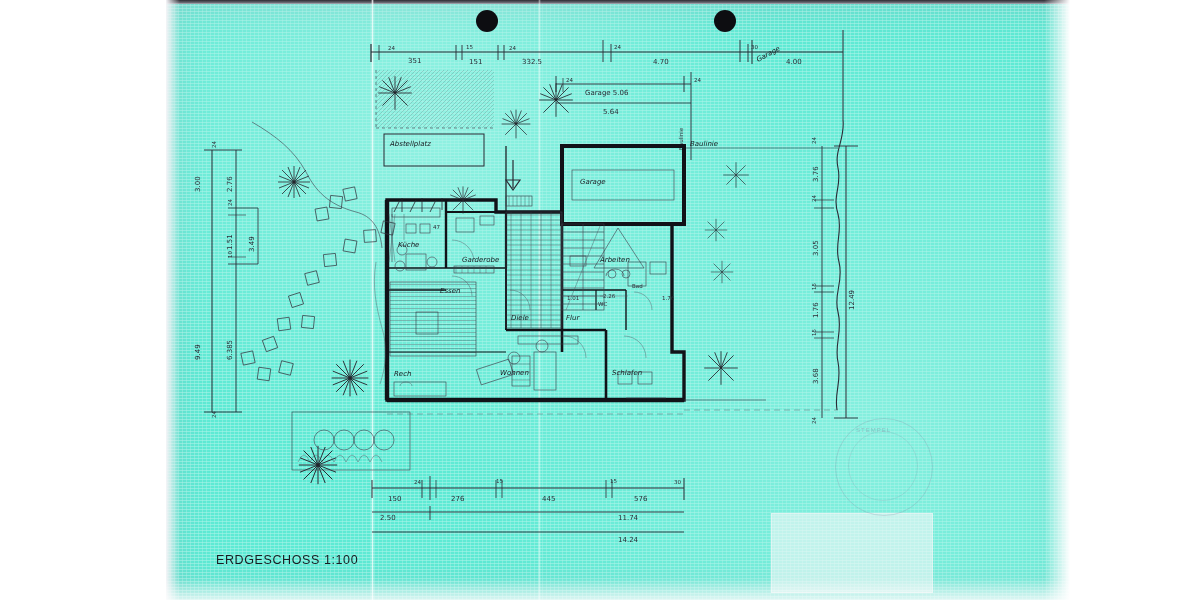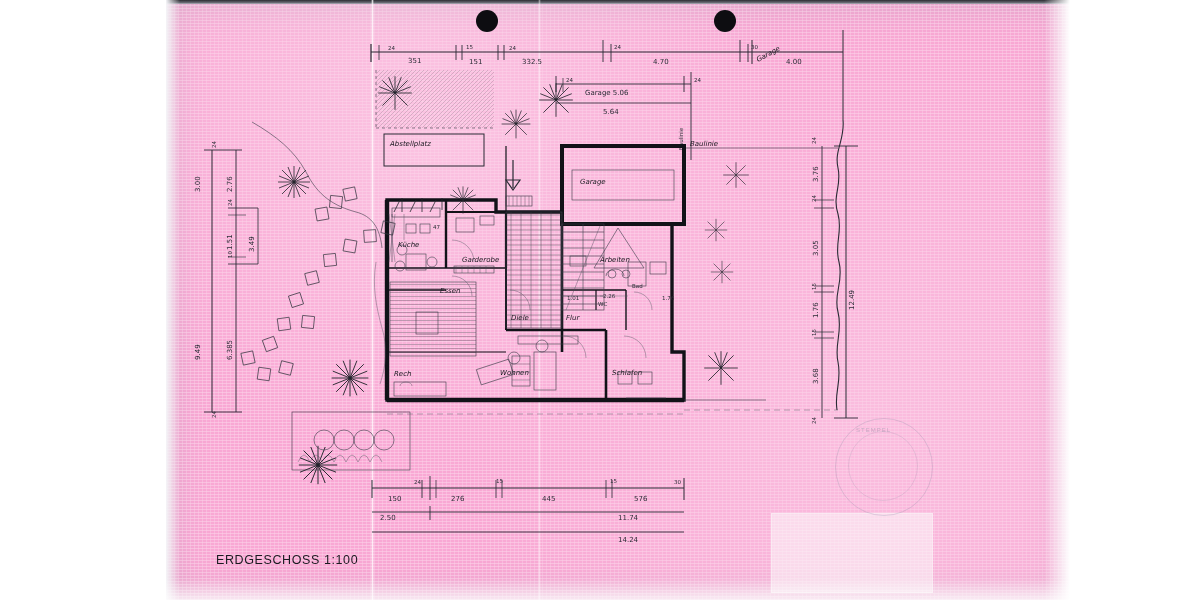--- a/index.html
+++ b/index.html
@@ -3,21 +3,21 @@
 <meta charset="utf-8">
 <title>Erdgeschoss Floor Plan Scan</title>
 <style>
   html,body{margin:0;padding:0;background:#ffffff;}
   body{width:1200px;height:600px;overflow:hidden;
        font-family:"Liberation Sans",sans-serif;}
   #root{position:relative;width:1200px;height:600px;background:#ffffff;}
 
   
   .sheet{position:absolute;left:166px;top:0px;width:904px;height:600px;
-         background:#f9a8d4;
+         background:#5eead4;
          box-shadow:inset 0 0 40px rgba(160,162,175,.45);}
   .sheet-tex{position:absolute;inset:0;opacity:.5;
      background:
        repeating-linear-gradient(0deg,rgba(255,255,255,.55) 0 1px,rgba(0,0,0,0) 1px 3px),
        repeating-linear-gradient(90deg,rgba(255,255,255,.4) 0 1px,rgba(0,0,0,0) 1px 4px),
        radial-gradient(circle at 30% 20%,rgba(255,255,255,.65),rgba(0,0,0,0) 45%),
        radial-gradient(circle at 78% 72%,rgba(255,255,255,.5),rgba(0,0,0,0) 50%);}
   .sheet-top-edge{position:absolute;left:0;top:0;width:904px;height:4px;
        background:linear-gradient(180deg,#2d2d33,#6d6e78 70%,#b9bac3);}
   .sheet-right-fade{position:absolute;right:0;top:0;width:26px;height:600px;

